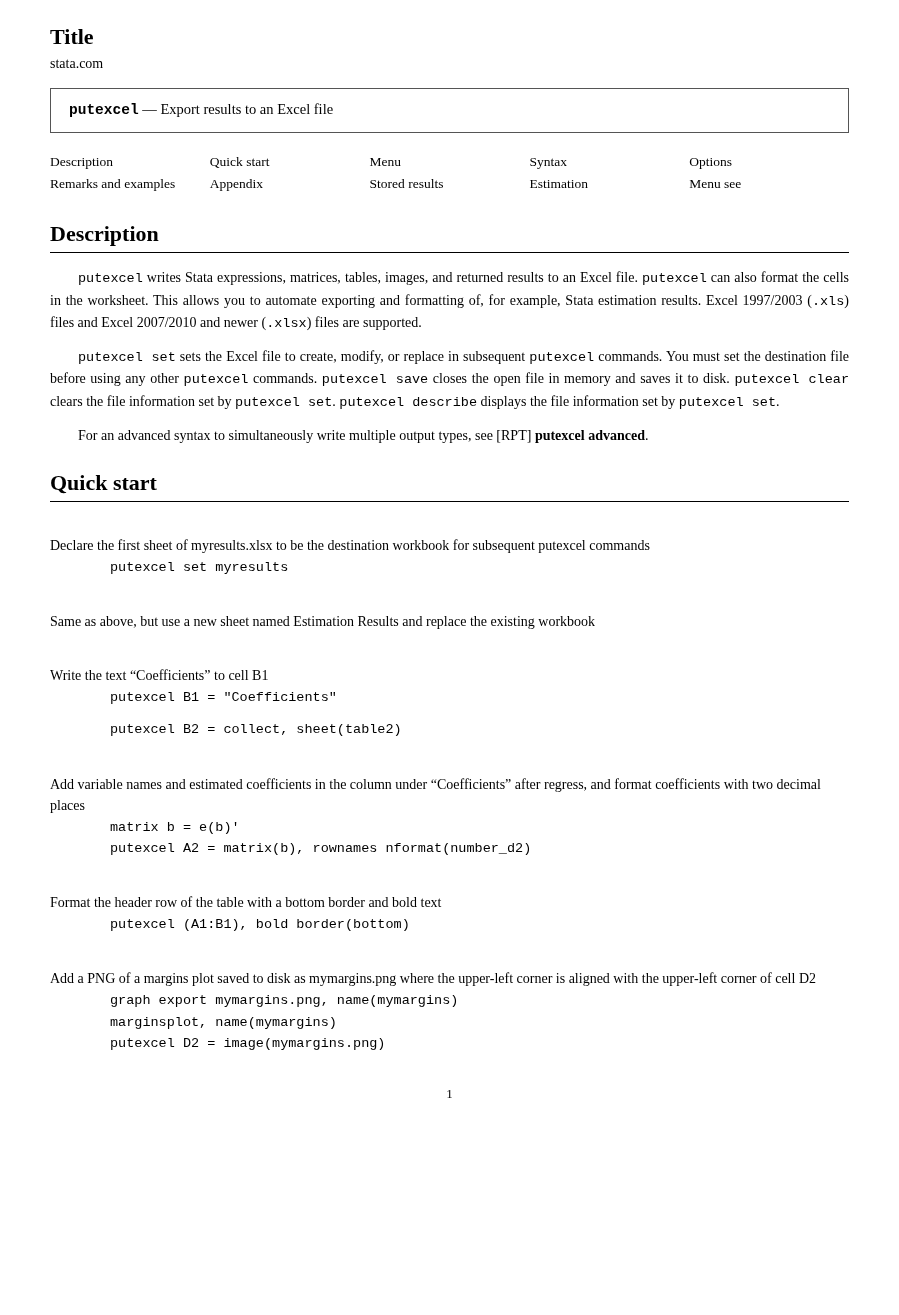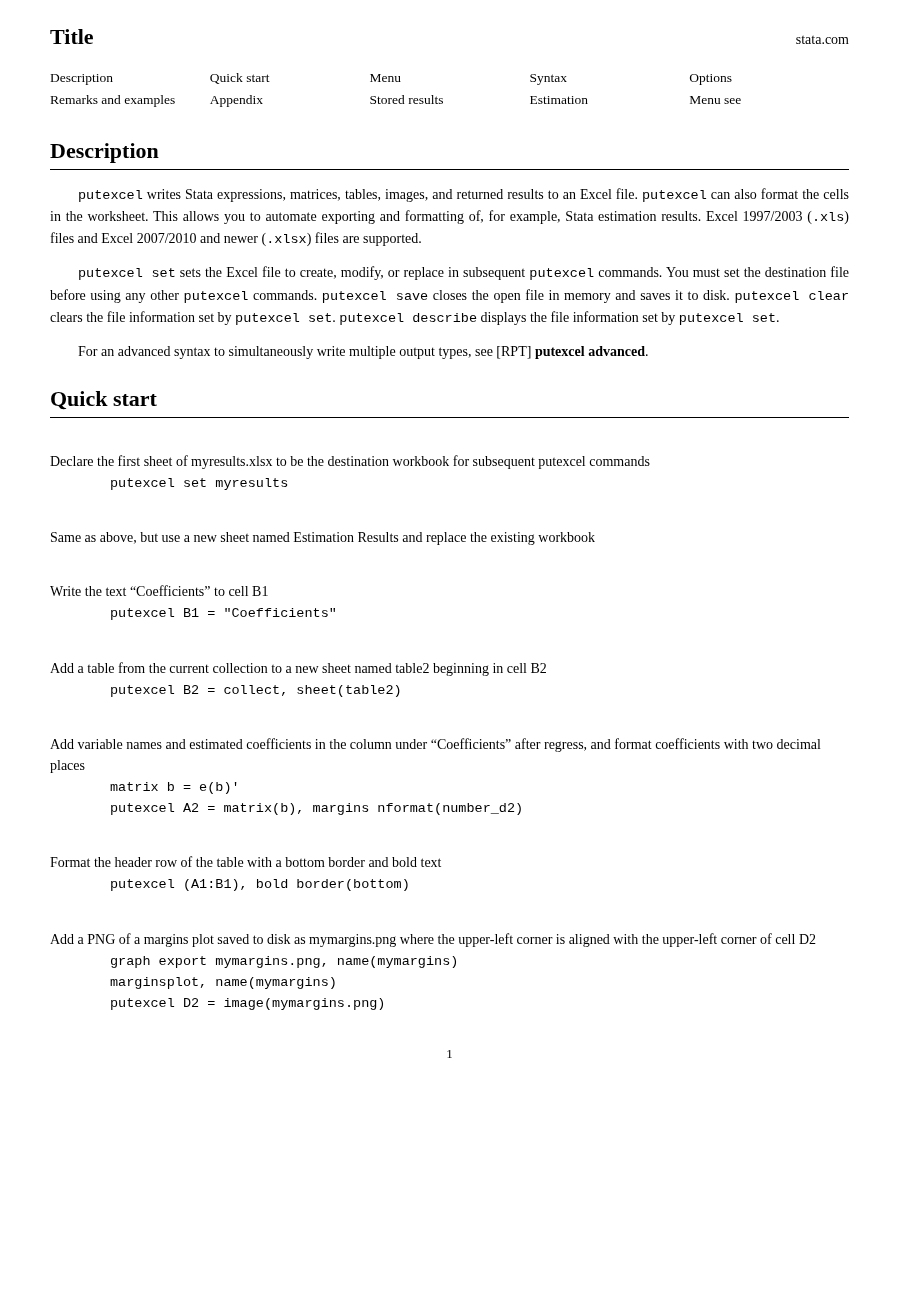--- a/index.html
+++ b/index.html
@@ -18,20 +18,21 @@
       padding: 20px 50px 40px 50px;
       max-width: 899px;
     }
 
     
     .header {
       display: flex;
       justify-content: space-between;
       align-items: baseline;
       margin-bottom: 14px;
+      flex-direction: column;
     }
     .header-title {
       font-size: 22px;
       font-weight: bold;
       font-family: Georgia, serif;
     }
     .header-domain {
       font-size: 14px;
       font-family: Georgia, serif;
     }
@@ -109,20 +110,25 @@
 </head>
 <body>
 
 <div class="page">
 
   <div class="header">
     <span class="header-title">Title</span>
     <span class="header-domain">stata.com</span>
   </div>
 
+  <div class="title-box">
+    <span class="cmd">putexcel</span>
+    <span>—</span>
+    <span>Export results to an Excel file</span>
+  </div>
 
   <table class="nav-table">
     <tbody id="nav-body">
     <tr>
           <td>Description</td>
           <td>Quick start</td>
           <td>Menu</td>
           <td>Syntax</td>
           <td>Options</td>
         </tr>
@@ -158,27 +164,26 @@
         <span class="qs-code">putexcel set myresults</span>
       </div>
       <div class="qs-item">
         <p class="qs-desc">Same as above, but use a new sheet named Estimation Results and replace the existing workbook</p>
       </div>
       <div class="qs-item">
         <p class="qs-desc">Write the text “Coefficients” to cell B1</p>
         <span class="qs-code">putexcel B1 = "Coefficients"</span>
       </div>
       <div class="qs-item">
-        <p class="qs-desc">Add a table from the current collection to a new sheet named table2 beginning in cell B2</p>
         <span class="qs-code">putexcel B2 = collect, sheet(table2)</span>
       </div>
       <div class="qs-item">
         <p class="qs-desc">Add variable names and estimated coefficients in the column under “Coefficients” after regress, and format coefficients with two decimal places</p>
         <span class="qs-code">matrix b = e(b)'</span>
-        <span class="qs-code">putexcel A2 = matrix(b), margins nformat(number_d2)</span>
+        <span class="qs-code">putexcel A2 = matrix(b), rownames nformat(number_d2)</span>
       </div>
       <div class="qs-item">
         <p class="qs-desc">Format the header row of the table with a bottom border and bold text</p>
         <span class="qs-code">putexcel (A1:B1), bold border(bottom)</span>
       </div>
       <div class="qs-item">
         <p class="qs-desc">Add a PNG of a margins plot saved to disk as mymargins.png where the upper-left corner is aligned with the upper-left corner of cell D2</p>
         <span class="qs-code">graph export mymargins.png, name(mymargins)</span>
         <span class="qs-code">marginsplot, name(mymargins)</span>
         <span class="qs-code">putexcel D2 = image(mymargins.png)</span>

